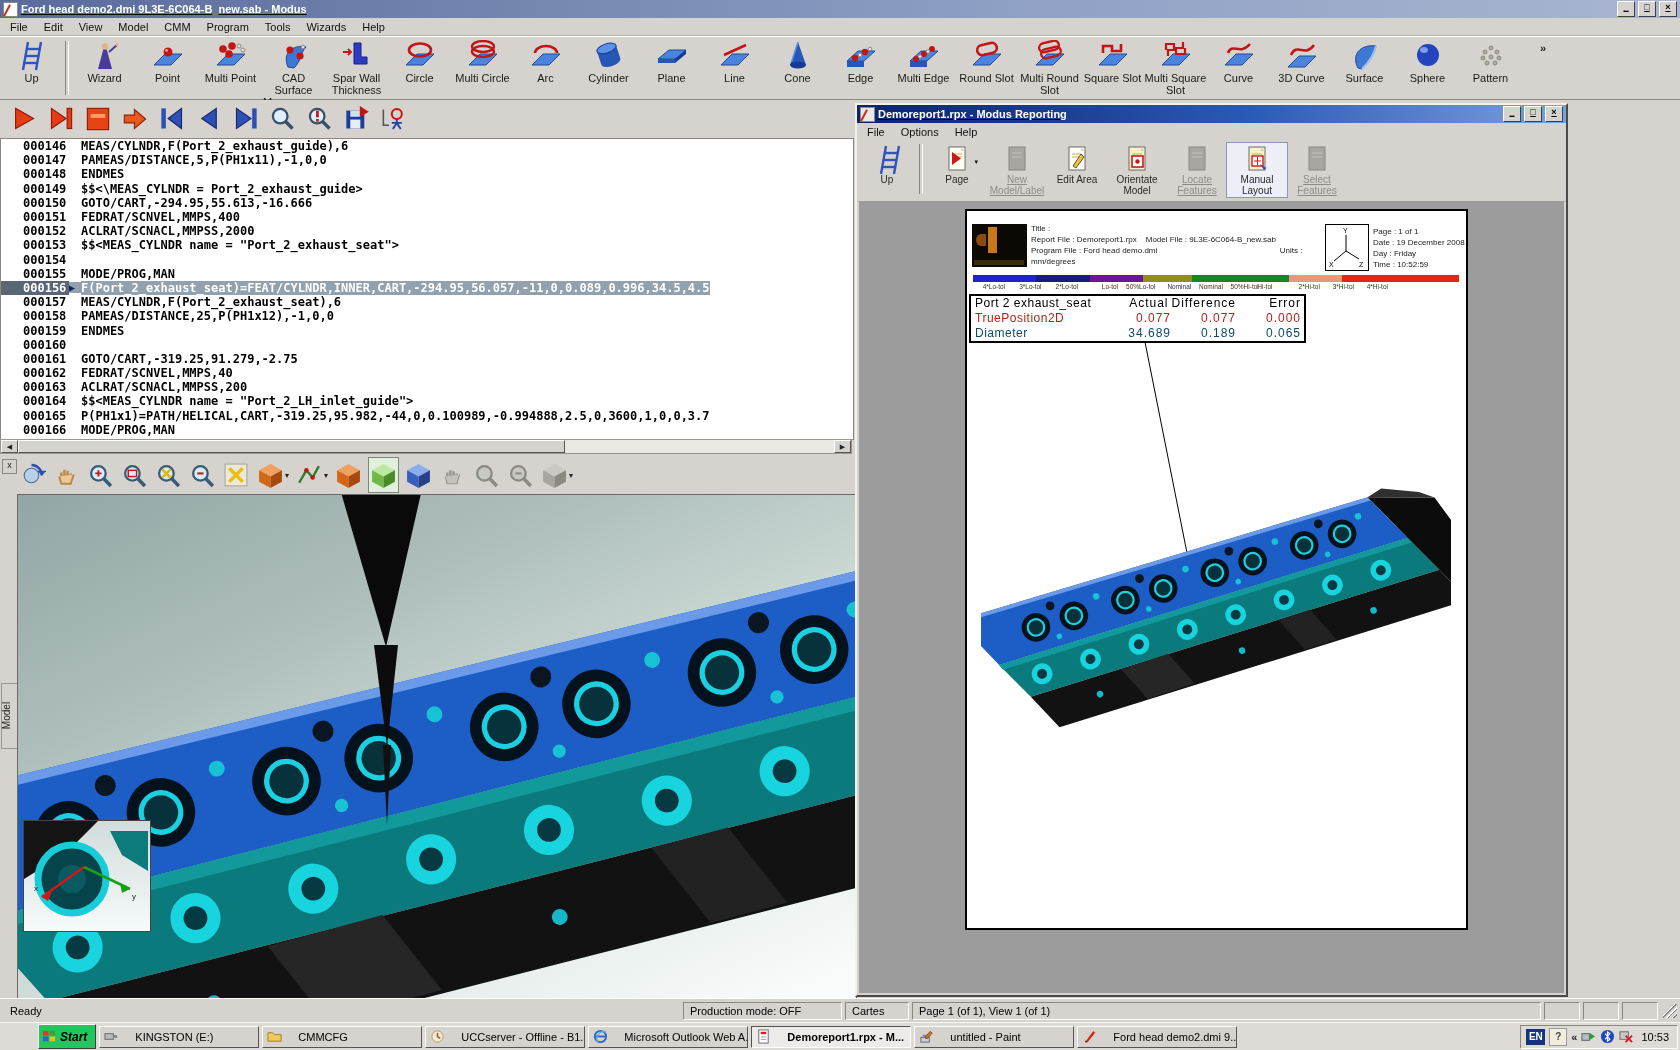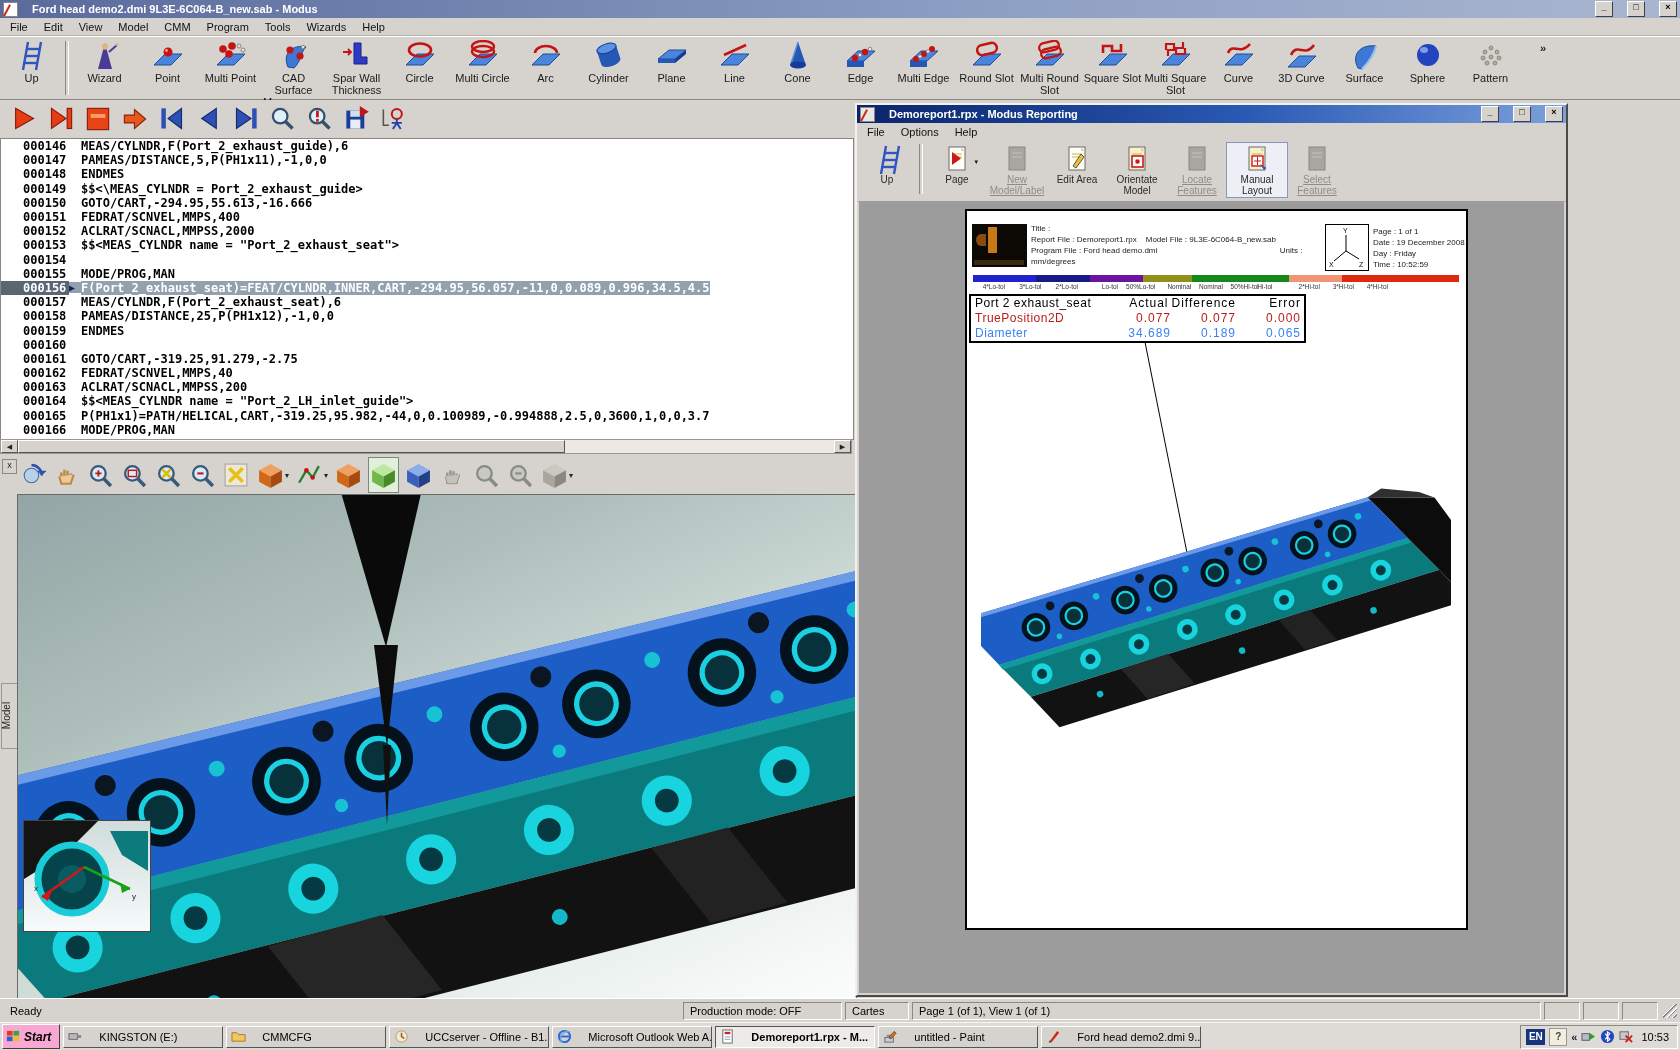--- a/index.html
+++ b/index.html
@@ -1,20 +1,20 @@
 <!DOCTYPE html>
 <html><head>
 <meta charset="utf-8">
 <style>
   html,body{margin:0;padding:0;background:#555;}
   #screen{position:relative;width:1680px;height:1050px;background:#d6d3ce;overflow:hidden;
           font-family:"Liberation Sans",sans-serif;-webkit-font-smoothing:none;}
   
-  .titlebar{height:18px;display:flex;align-items:center;gap:14px;padding:0 3px;
-            background:linear-gradient(90deg,#5a6a9c,#8ea0c4 60%,#aab6d0);}
+  .titlebar{height:18px;display:flex;align-items:center;gap:3px;padding:0 3px;
+            background:linear-gradient(90deg,#5a6a9c,#8ea0c4 60%,#aab6d0);text-decoration:underline;}
   .rwin .titlebar{background:linear-gradient(90deg,#0a246a,#2a5ab4 55%,#7ba0dc);}
   .title-text{flex:1;color:#fff;font-weight:bold;font-size:11px;white-space:nowrap;overflow:hidden;}
   .winbtn{width:16px;height:14px;background:#d6d3ce;border:1px solid;border-color:#fff #404040 #404040 #fff;
           font-size:9px;line-height:11px;text-align:center;font-weight:bold;color:#000;}
   .appicon{width:13px;height:13px;background:#fff;border:1px solid #888;position:relative;}
   .appicon:before{content:"";position:absolute;left:2px;top:1px;width:2px;height:13px;background:#d02818;transform:rotate(28deg);}
   .menubar{height:18px;display:flex;align-items:center;padding-left:2px;font-size:11px;color:#111;}
   .menu-item{padding:2px 8px;}
   
   #main-toolbar{position:absolute;top:36px;left:0;width:1680px;height:64px;display:flex;align-items:flex-start;
@@ -95,22 +95,22 @@
   #tollabels span{position:absolute;top:0;white-space:nowrap;}
   #ftable{position:absolute;left:2px;top:83px;width:337px;border:2px solid #000;font-size:12px;background:#fff;box-sizing:border-box;}
   .frow{display:flex;height:15px;line-height:15px;}
   .frow .fname{flex:1;padding-left:4px;letter-spacing:0.5px;}
   .frow .fval{flex:0 0 62px;text-align:right;padding-right:3px;letter-spacing:1px;}
   #leader-svg{position:absolute;left:0;top:0;width:499px;height:717px;pointer-events:none;}
   #report-model{position:absolute;left:14px;top:222px;width:470px;height:380px;}
   
   #taskbar{position:absolute;top:1022px;left:0;width:1680px;height:28px;background:#dedbd6;
            border-top:1px solid #f8f6f2;display:flex;align-items:center;gap:3px;padding:0 2px;box-sizing:border-box;}
-  #start-btn{height:23px;display:flex;align-items:center;gap:3px;padding:0 8px 0 3px;background:#f9a8d4;
-             border:1px solid;border-color:#fff #404040 #404040 #fff;font-weight:bold;font-style:italic;font-size:12px;}
+  #start-btn{height:23px;display:flex;align-items:center;gap:3px;padding:0 8px 0 3px;background:#22c55e;
+             border:1px solid;border-color:#fff #404040 #404040 #fff;font-weight:bold;font-style:italic;font-size:12px;margin-left:36px;}
   .taskbtn{flex:0 0 160px;height:22px;display:flex;align-items:center;gap:16px;padding:0 4px;background:#d6d3ce;
            border:1px solid;border-color:#fff #555 #555 #fff;font-size:11px;white-space:nowrap;overflow:hidden;box-sizing:border-box;}
   .taskbtn.active{border-color:#555 #fff #fff #555;background:#ecebe7;font-weight:bold;}
   .taskbtn svg{width:15px;height:15px;flex:0 0 15px;}
   #tray{margin-left:auto;display:flex;align-items:center;gap:4px;height:22px;padding:0 5px;
         border:1px solid;border-color:#8a8880 #fff #fff #8a8880;}
   #en-ind{width:19px;height:16px;background:#16337e;color:#fff;font-size:10px;font-weight:bold;
           text-align:center;line-height:16px;}
   #help-ind{width:16px;height:16px;background:#f2eedd;border:1px solid #999;font-size:10px;font-weight:bold;
             text-align:center;line-height:15px;color:#444;}
@@ -889,21 +889,21 @@
               <span class="fval">Actual</span>
               <span class="fval">Difference</span>
               <span class="fval">Error</span>
             </div>
             <div class="frow" style="color: #b91c1c;">
               <span class="fname">TruePosition2D</span>
               <span class="fval">0.077</span>
               <span class="fval">0.077</span>
               <span class="fval">0.000</span>
             </div>
-            <div class="frow" style="color: #3b82f6;">
+            <div class="frow" style="color: #0c4a6e;">
               <span class="fname">Diameter</span>
               <span class="fval">34.689</span>
               <span class="fval">0.189</span>
               <span class="fval">0.065</span>
             </div>
           </div>
         <svg id="leader-svg">
           <line x1="178" y1="131" x2="222" y2="352" stroke="#000" stroke-width="1"></line>
         </svg>
         <svg id="report-model" width="470" height="380" viewBox="0 0 470 380">

